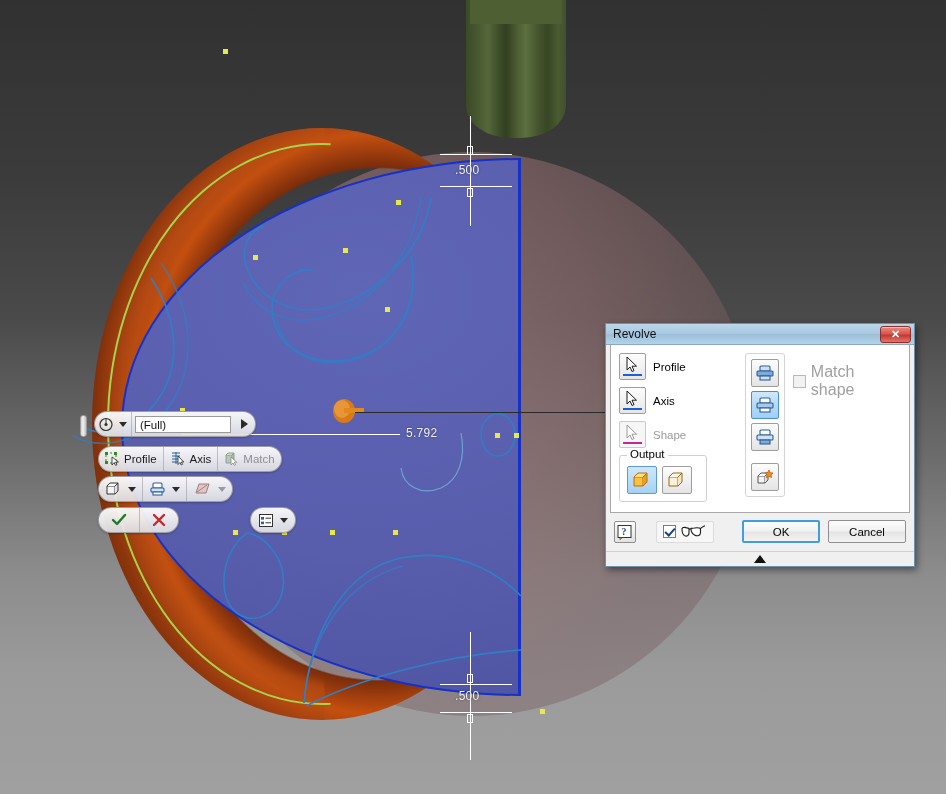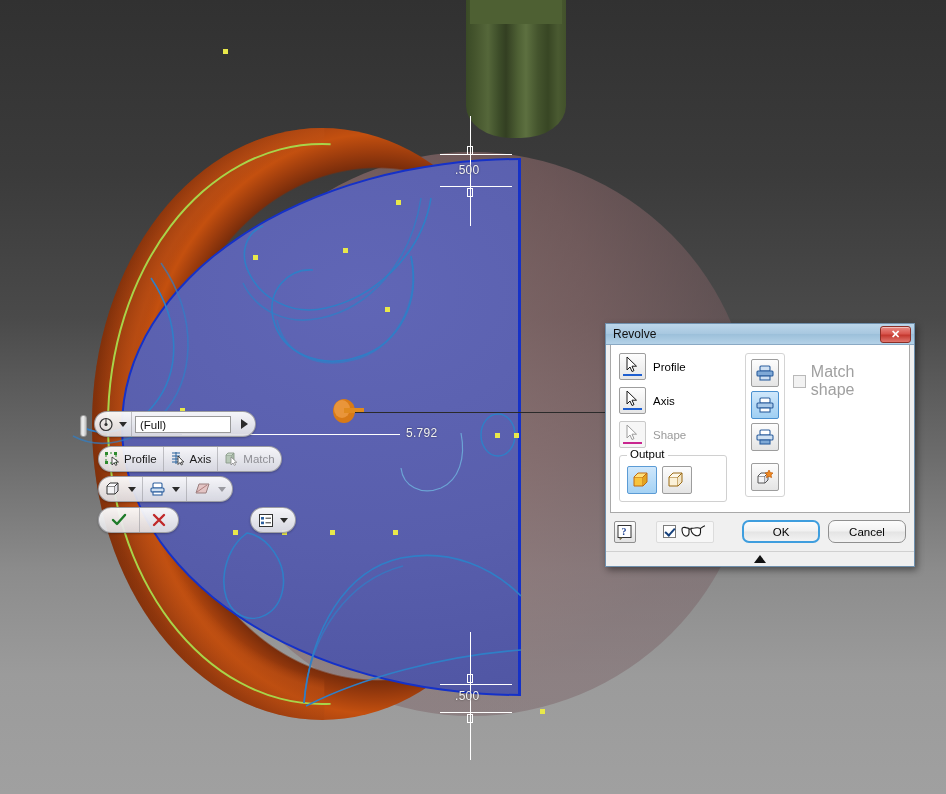--- a/index.html
+++ b/index.html
@@ -277,21 +277,21 @@
     position: relative;
     box-sizing: border-box;
   }
   .group > .group-title {
     position: absolute;
     top: -8px; left: 7px;
     background: #ffffff;
     padding: 0 3px;
     font-size: 11.5px;
   }
-  #output-group { width: 108px; margin-top: 2px; }
+  #output-group { width: 88px; margin-top: 2px; }
   .cube-btn {
     width: 30px; height: 28px;
     border: 1px solid #9d9d9d;
     border-radius: 2px;
     background: linear-gradient(to bottom, #fdfdfd, #e4e4e4);
     display: inline-flex; align-items: center; justify-content: center;
     cursor: default;
     box-sizing: border-box;
   }
   .cube-btn.sel {
@@ -397,21 +397,21 @@
     margin-left: 12px;
     height: 22px;
     box-sizing: border-box;
     background: #f7f7f7;
   }
   .dlg-btn {
     height: 23px;
     width: 78px;
     font-size: 11.5px;
     border: 1px solid #8f8f8f;
-    border-radius: 7px;
+    border-radius: 2px;
     background: linear-gradient(to bottom, #fcfcfc 0%, #f1f1f1 48%, #e4e4e4 52%, #f3f3f3 100%);
     display: flex; align-items: center; justify-content: center;
     cursor: default;
     box-sizing: border-box;
   }
   .dlg-btn.default { border: 2px solid #3f9ede; }
   #ok-btn { margin-left: auto; }
   #cancel-btn { margin-left: 0; }
   #dlg-expander {
     height: 14px;

